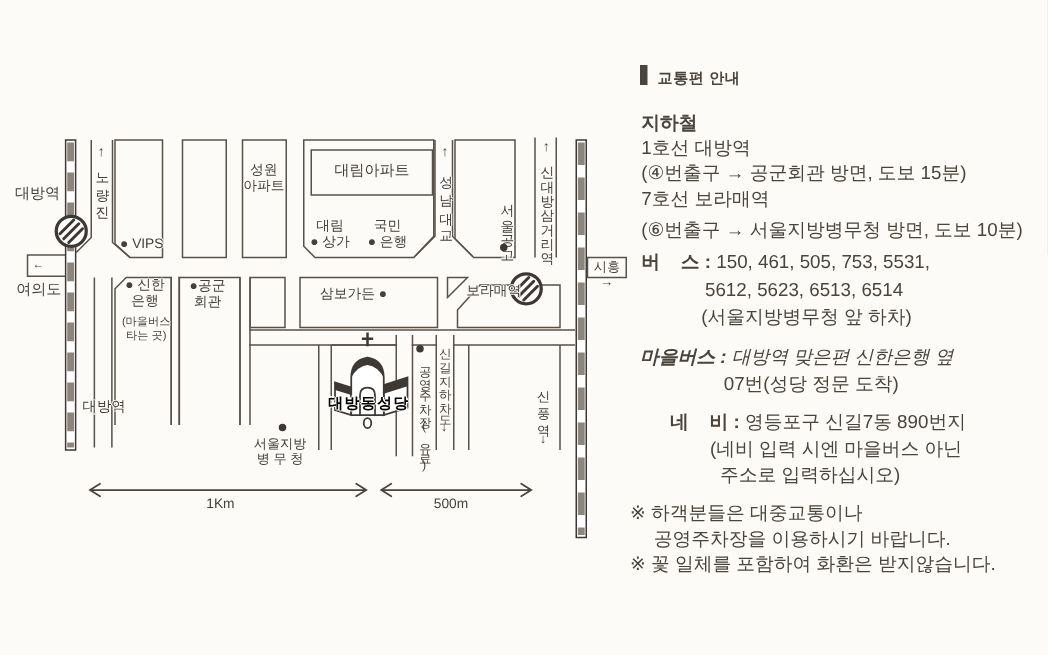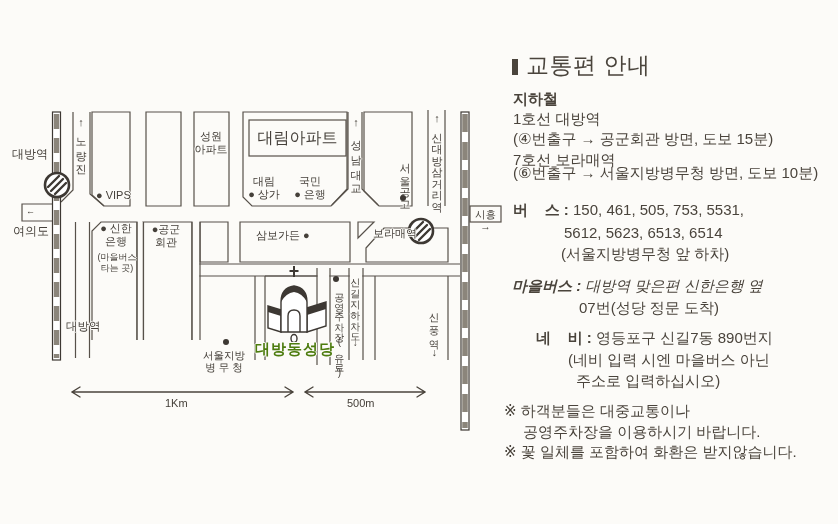--- a/index.html
+++ b/index.html
@@ -9,21 +9,21 @@
   
   .mlabel{position:absolute;font-size:11px;line-height:1.18;color:#45403a;white-space:pre-line;
           text-shadow:-1px 0 #fcfbf8,1px 0 #fcfbf8,0 -1px #fcfbf8,0 1px #fcfbf8;}
   .mlabel.c{text-align:center;}
   .mlabel.v{writing-mode:vertical-rl;text-orientation:upright;}
   .mlabel.b{font-weight:bold;}
   .dot{position:absolute;width:6px;height:6px;border-radius:50%;background:#3d3833;}
   
   .p{position:absolute;font-size:15px;color:#4a443c;white-space:nowrap;line-height:1.2;}
   .p-label{font-weight:bold;}
-  .p-title{font-size:23px;font-weight:normal;letter-spacing:.5px;}
+  .p-title{font-size:12px;font-weight:bold;letter-spacing:.5px;}
   .tbar{display:inline-block;width:6px;height:16px;background:#4a443c;margin-right:8px;
         vertical-align:-2px;}
   .p-bold{font-weight:bold;}
 </style>
 </head>
 <body>
 
 <div class="page">
 
   <svg width="505" height="524" viewBox="0 0 505 524">
@@ -110,21 +110,21 @@
     </g>
   </svg>
 
   <div class="mlabel" style="left:12px;top:147px;font-size:12px;">대방역</div>
   <div class="mlabel v" style="left:74px;top:116px;letter-spacing:2px;">↑노량진</div>
   <div class="mlabel" style="left:13px;top:224px;font-size:12px;">여의도</div>
   <div class="mlabel" style="left:26px;top:206px;font-size:9px;">←</div>
   <div class="mlabel" style="left:96px;top:189px;">● VIPS</div>
   <div class="mlabel c" style="left:188px;top:130px;width:46px;">성원
 아파트</div>
-  <div class="mlabel c" style="left:249px;top:129px;width:97px;font-size:16px;">대림아파트</div>
+  <div class="mlabel c" style="left:249px;top:129px;width:97px;font-size:12px;">대림아파트</div>
   <div class="mlabel c" style="left:242px;top:175px;width:44px;">대림
 ● 상가</div>
   <div class="mlabel c" style="left:288px;top:175px;width:44px;">국민
 ● 은행</div>
   <div class="mlabel v" style="left:349px;top:116px;letter-spacing:4px;">↑성남대교</div>
   <div class="mlabel v" style="left:398px;top:155px;letter-spacing:1.5px;">서울공고</div>
   <div class="dot" style="left:400px;top:195px;"></div>
   <div class="mlabel v" style="left:430px;top:112px;letter-spacing:0.5px;">↑신대방삼거리역</div>
   <div class="mlabel c" style="left:470px;top:208px;width:31px;font-size:10.5px;">시흥→</div>
   <div class="mlabel c" style="left:93px;top:222px;width:46px;">● 신한
@@ -132,37 +132,37 @@
   <div class="mlabel c" style="left:90px;top:252px;width:54px;font-size:9px;">(마을버스
 타는 곳)</div>
   <div class="mlabel c" style="left:146px;top:223px;width:40px;">●공군
 회관</div>
   <div class="mlabel" style="left:256px;top:229px;">삼보가든 ●</div>
   <div class="mlabel" style="left:373px;top:227px;">보라매역</div>
   <div class="mlabel" style="left:66px;top:320px;font-size:11.5px;">대방역</div>
   <div class="dot" style="left:223px;top:339px;"></div>
   <div class="mlabel c" style="left:196px;top:349px;width:56px;font-size:10.5px;">서울지방
 병 무 청</div>
-  <div class="mlabel c b" style="left:254px;top:340px;width:82px;font-size:15px;letter-spacing:1px;color:#4d7c0f;">대방동성당</div>
+  <div class="mlabel c b" style="left:254px;top:315px;width:82px;font-size:12px;letter-spacing:1px;color:#000000;">대방동성당</div>
   <div class="dot" style="left:333px;top:276px;"></div>
   <div class="mlabel v" style="left:333px;top:286px;font-size:10px;">공영주차장(유료)</div>
   <div class="mlabel v" style="left:349px;top:271px;font-size:10px;letter-spacing:1px;">신길지하차도↓</div>
   <div class="mlabel v" style="left:428px;top:305px;font-size:10.5px;letter-spacing:3px;">신풍역↓</div>
   <div class="mlabel" style="left:165px;top:397px;">1Km</div>
   <div class="mlabel" style="left:347px;top:397px;">500m</div>
 
   <div class="p p-title" style="left:512px;top:52px;">
     <span class="tbar"></span><span>교통편 안내</span>
   </div>
 
   <div class="p p-bold" style="left:513px;top:90px;">지하철</div>
   <div class="p" style="left:513px;top:110px;">1호선 대방역</div>
   <div class="p" style="left:513px;top:130px;">(④번출구 → 공군회관 방면, 도보 15분)</div>
   <div class="p" style="left:513px;top:151px;">7호선 보라매역</div>
-  <div class="p" style="left:513px;top:164px;text-align:right;">(⑥번출구 → 서울지방병무청 방면, 도보 10분)</div>
+  <div class="p" style="left:513px;top:176px;text-align:right;">(⑥번출구 → 서울지방병무청 방면, 도보 10분)</div>
 
   <div class="p" style="left:513px;top:201px;">
     <span class="p-label">버&nbsp;&nbsp;&nbsp;&nbsp;스 :</span>
     <span>150, 461, 505, 753, 5531,</span>
   </div>
   <div class="p" style="left:564px;top:224px;">5612, 5623, 6513, 6514</div>
   <div class="p" style="left:561px;top:245px;">(서울지방병무청 앞 하차)</div>
 
   <div class="p" style="left:512px;top:277px;font-style:italic;">
     <span class="p-label">마을버스 :</span>

